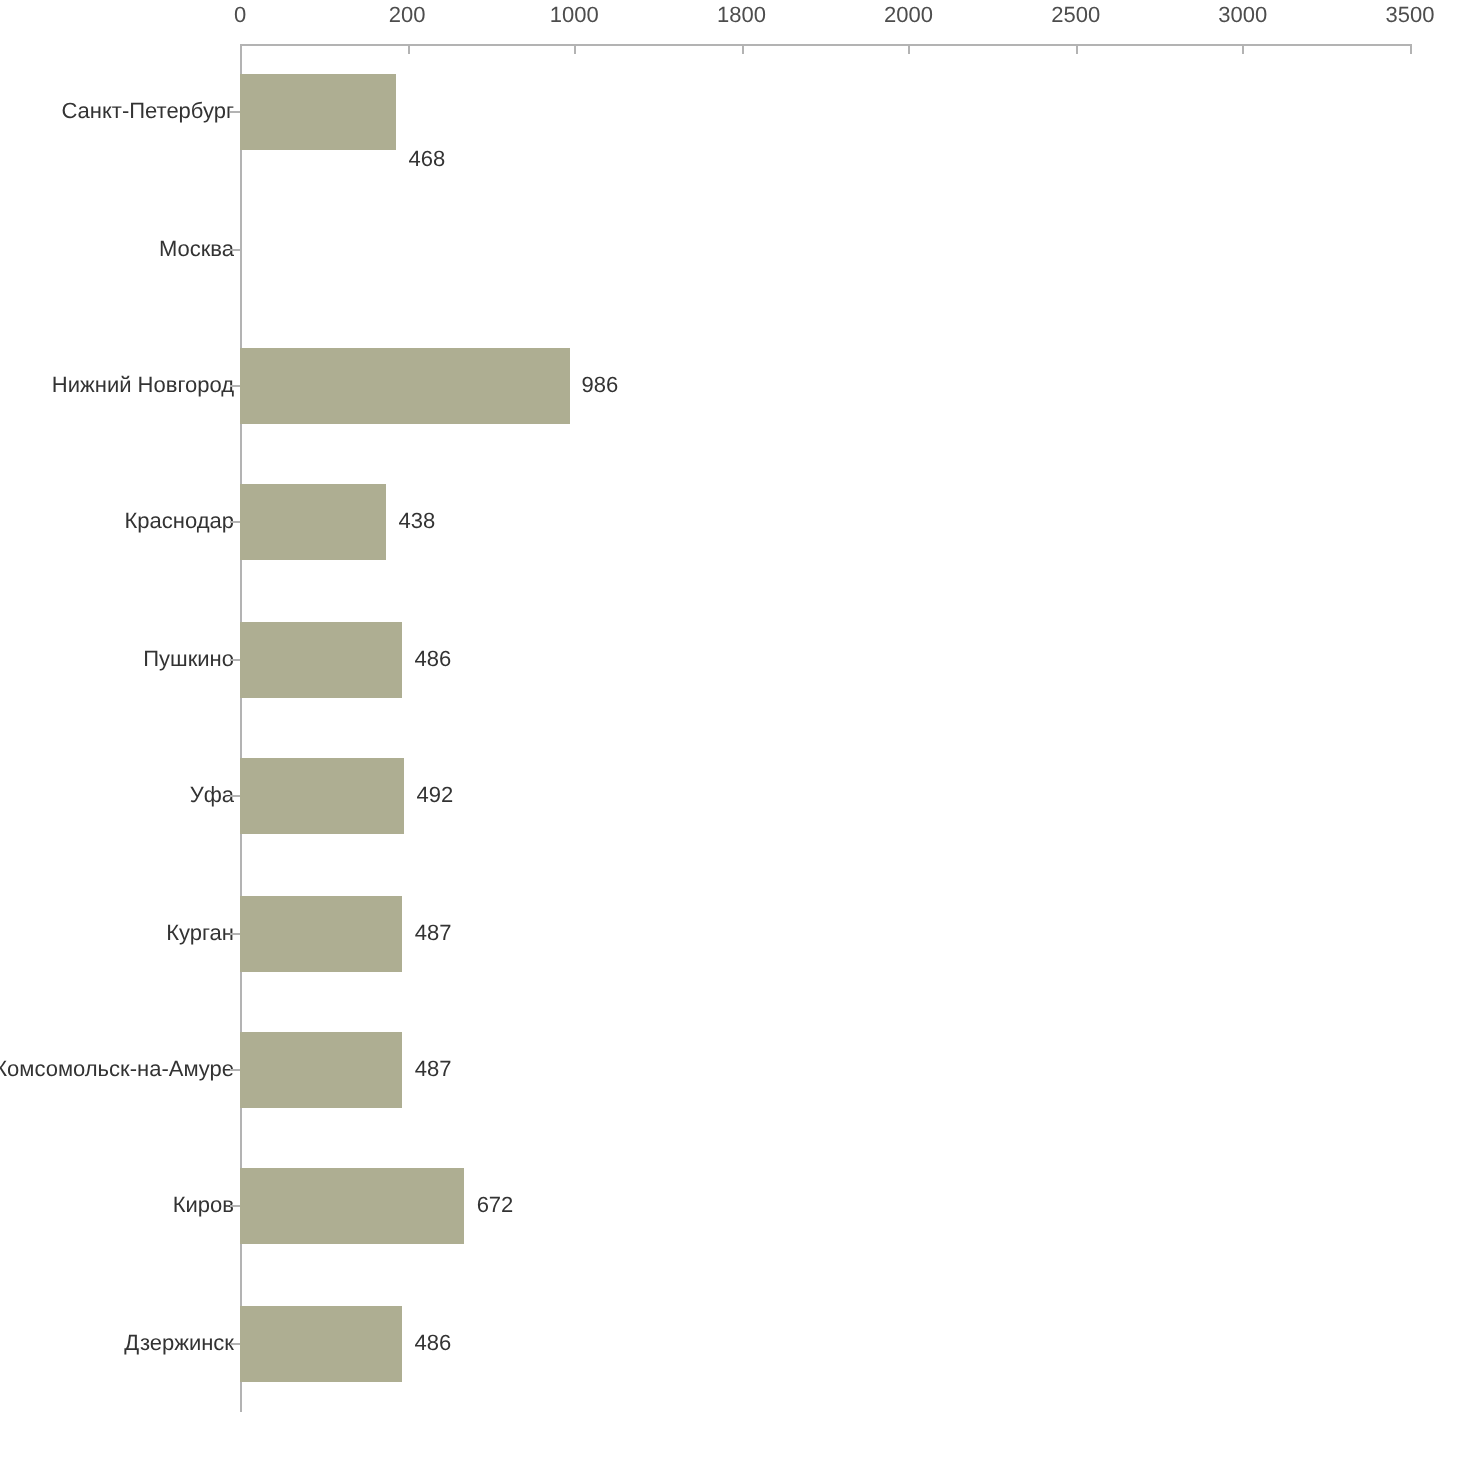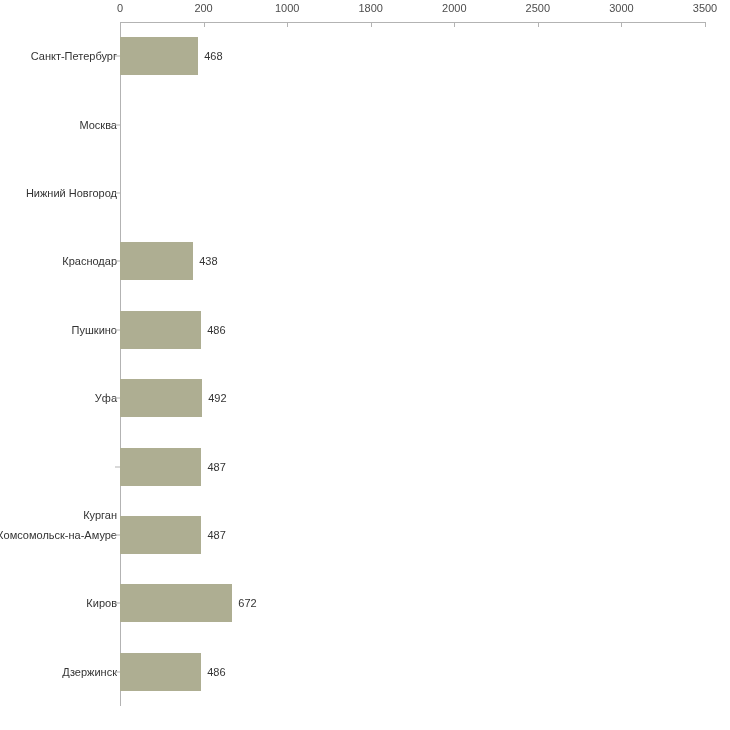--- a/index.html
+++ b/index.html
@@ -120,21 +120,25 @@
       <div class="xtick" style="left: 334.286px;">2000</div>
       <div class="xtick-mark" style="left: 334.286px;"></div>
       <div class="xtick" style="left: 417.857px; text-align: right;">2500</div>
       <div class="xtick-mark" style="left: 417.857px;"></div>
       <div class="xtick" style="left: 501.429px; text-align: right;">3000</div>
       <div class="xtick-mark" style="left: 501.429px;"></div>
       <div class="xtick" style="left: 585px;">3500</div>
       <div class="xtick-mark" style="left: 585px;"></div>
       <div class="row" style="top: 15.2px; height: 38px;">
         <div class="bar" style="width: 78.2229px; background: rgb(174, 174, 146);"></div>
-        <div class="bar-value" style="left: 78.2229px;">468</div>
+        <div class="bar-value" style="left: 78.2229px; margin-top: 24px;">468</div>
+      </div>
+      <div class="row" style="top: 152px; height: 38px;">
+        <div class="bar" style="width: 164.803px; background: rgb(174, 174, 146);"></div>
+        <div class="bar-value" style="left: 164.803px;">986</div>
       </div>
       <div class="row" style="top: 220.4px; height: 38px;">
         <div class="bar" style="width: 73.2086px; background: rgb(174, 174, 146);"></div>
         <div class="bar-value" style="left: 73.2086px;">438</div>
       </div>
       <div class="row" style="top: 288.8px; height: 38px;">
         <div class="bar" style="width: 81.2314px; background: rgb(174, 174, 146);"></div>
         <div class="bar-value" style="left: 81.2314px;">486</div>
       </div>
       <div class="row" style="top: 357.2px; height: 38px;">
@@ -164,21 +168,21 @@
     <div class="cat-label" style="top: 124.6px;">Москва</div>
     <div class="cat-tick" style="top: 124.6px;"></div>
     <div class="cat-label" style="top: 193px;">Нижний Новгород</div>
     <div class="cat-tick" style="top: 193px;"></div>
     <div class="cat-label" style="top: 261.4px; margin-left: 25px;">Краснодар</div>
     <div class="cat-tick" style="top: 261.4px;"></div>
     <div class="cat-label" style="top: 329.8px;">Пушкино</div>
     <div class="cat-tick" style="top: 329.8px;"></div>
     <div class="cat-label" style="top: 398.2px;">Уфа</div>
     <div class="cat-tick" style="top: 398.2px;"></div>
-    <div class="cat-label" style="top: 466.6px; margin-top: 48px;">Курган</div>
+    <div class="cat-label" style="top: 466.6px;">Курган</div>
     <div class="cat-tick" style="top: 466.6px;"></div>
     <div class="cat-label" style="top: 535px;">Комсомольск-на-Амуре</div>
     <div class="cat-tick" style="top: 535px;"></div>
     <div class="cat-label" style="top: 603.4px;">Киров</div>
     <div class="cat-tick" style="top: 603.4px;"></div>
     <div class="cat-label" style="top: 671.8px;">Дзержинск</div>
     <div class="cat-tick" style="top: 671.8px;"></div>
   </div>
 
 </body></html>

